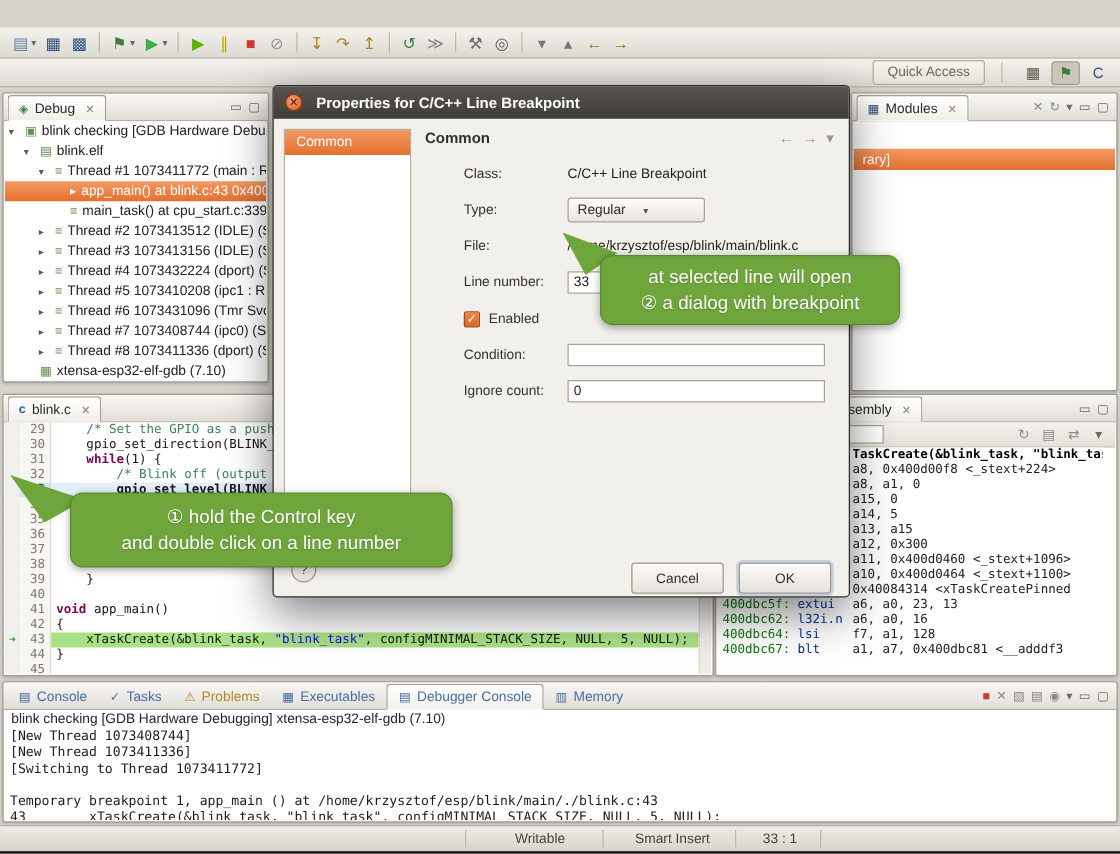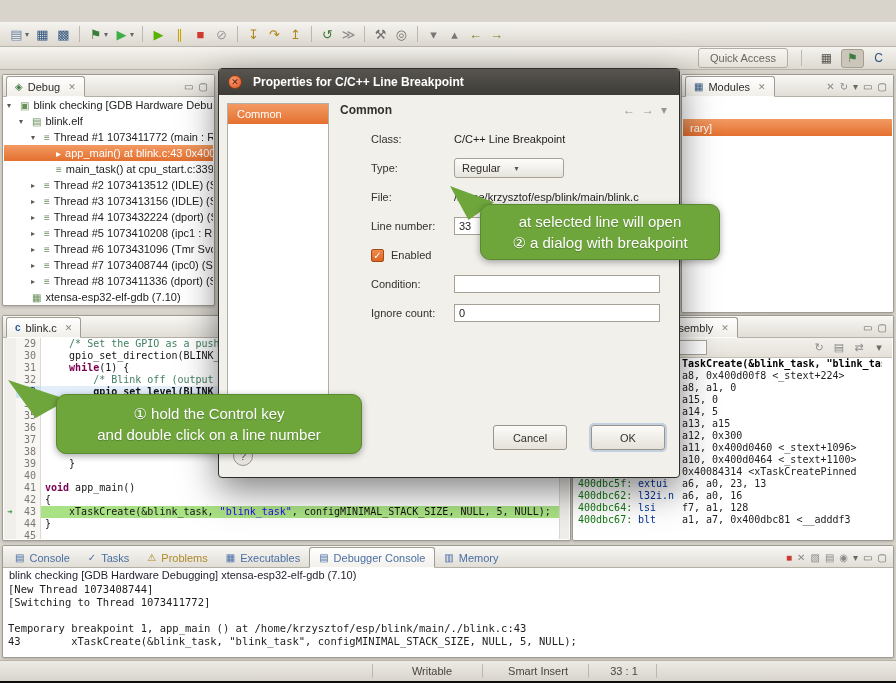--- a/index.html
+++ b/index.html
@@ -106,21 +106,21 @@
   .dhead{display:flex;align-items:center;margin:4px 3px 12px 3px}
   .dheadt{font-size:12px;font-weight:bold;color:#33312d}
   .dnav{margin-left:auto;display:flex;gap:7px;font-size:12px}
   .frow{display:flex;align-items:center;margin:0 2px 9px 34px;font-size:11px;color:#33312d;height:20px}
   .flbl{width:83px;flex:none}
   .fval{color:#222}
   .combo{min-width:110px;height:20px;border:1px solid #a8a296;border-radius:3px;background:linear-gradient(#fdfdfc,#e7e4dc);display:flex;align-items:center;padding:0 7px;font-size:11px;color:#2e2c29}
   .combo .car{margin-left:14px;font-size:8px;color:#555}
   .tinput{width:206px;height:18px;border:1px solid #a8a296;background:#fff;font-family:"Liberation Sans",sans-serif;font-size:11px;padding:1px 4px;color:#222}
   .cb{width:13px;height:13px;background:linear-gradient(#f08a4e,#dd6524);border:1px solid #a34c15;border-radius:2px;color:#fff;font-size:10px;line-height:11px;text-align:center;margin-right:7px;flex:none}
-  .dlgbtns{position:absolute;right:14px;bottom:27px;display:flex;gap:24px}
+  .dlgbtns{position:absolute;right:14px;bottom:2px;display:flex;gap:12px}
   .btn{min-width:74px;height:25px;border:1px solid #9a958b;border-radius:3px;background:linear-gradient(#fcfbf9,#e6e2da);font-size:11px;color:#33312d;display:flex;align-items:center;justify-content:center;padding:0 15px}
   .btn.ok{box-shadow:0 0 0 2px rgba(125,160,205,.4)}
   .dhelp{position:absolute;left:14px;bottom:11px;width:20px;height:20px;border-radius:50%;border:1px solid #9a958b;background:linear-gradient(#fcfbf9,#e6e2da);display:flex;align-items:center;justify-content:center;font-size:11px;color:#555}
 
   
   .callout{position:absolute;background:#6fa63c;border:1px solid #5a8a2e;border-radius:10px;color:#fff;font-size:15px;line-height:1.4;display:flex;flex-direction:column;align-items:center;justify-content:center;text-align:center;padding:5px 10px;z-index:30;box-shadow:0 2px 7px rgba(0,0,0,.35);text-shadow:0 1px 1px rgba(0,0,0,.25)}
   #co1{left:56px;top:394px;width:306px;height:60px}
   #co2{left:480px;top:204px;width:240px;height:56px}
   .ctail{position:absolute;background:#6fa63c;z-index:30}
   #ct1{left:8px;top:380px;width:60px;height:38px;clip-path:polygon(0 0,100% 52%,46% 100%)}
@@ -616,20 +616,21 @@
             <span class="g">▭</span>
           </span>
           <span class="pbtn" style="color: rgb(110, 106, 98);">
             <span class="g">▢</span>
           </span>
       </div>
     </div>
     <div class="cdesc">blink checking [GDB Hardware Debugging] xtensa-esp32-elf-gdb (7.10)</div>
     <div class="clines">
       <div class="cline"><span>[New Thread 1073408744]</span></div>
+        <div class="cline"><span>[New Thread 1073411336]</span></div>
         <div class="cline"><span>[Switching to Thread 1073411772]</span></div>
         <div class="cline"><span> </span></div>
         <div class="cline"><span>Temporary breakpoint 1, app_main () at /home/krzysztof/esp/blink/main/./blink.c:43</span></div>
         <div class="cline"><span>43        xTaskCreate(&amp;blink_task, "blink_task", configMINIMAL_STACK_SIZE, NULL, 5, NULL);</span></div>
     </div>
   </div>
 
   <div class="statusbar">
     <span class="ssep" style="left:372px"></span>
     <span class="sitem" style="left:386px;width:92px">Writable</span>

